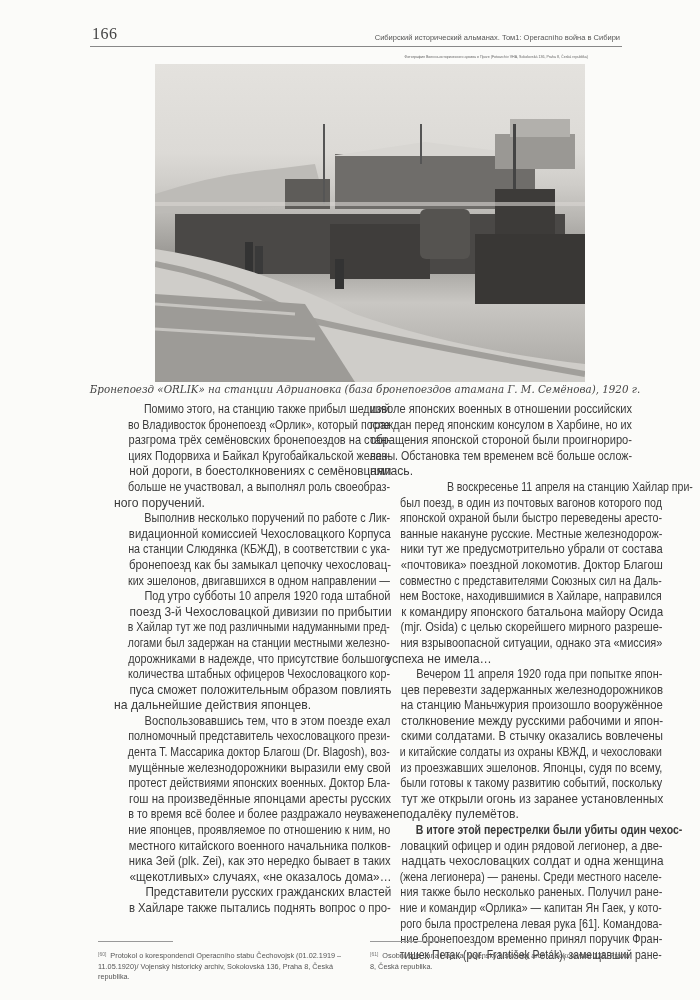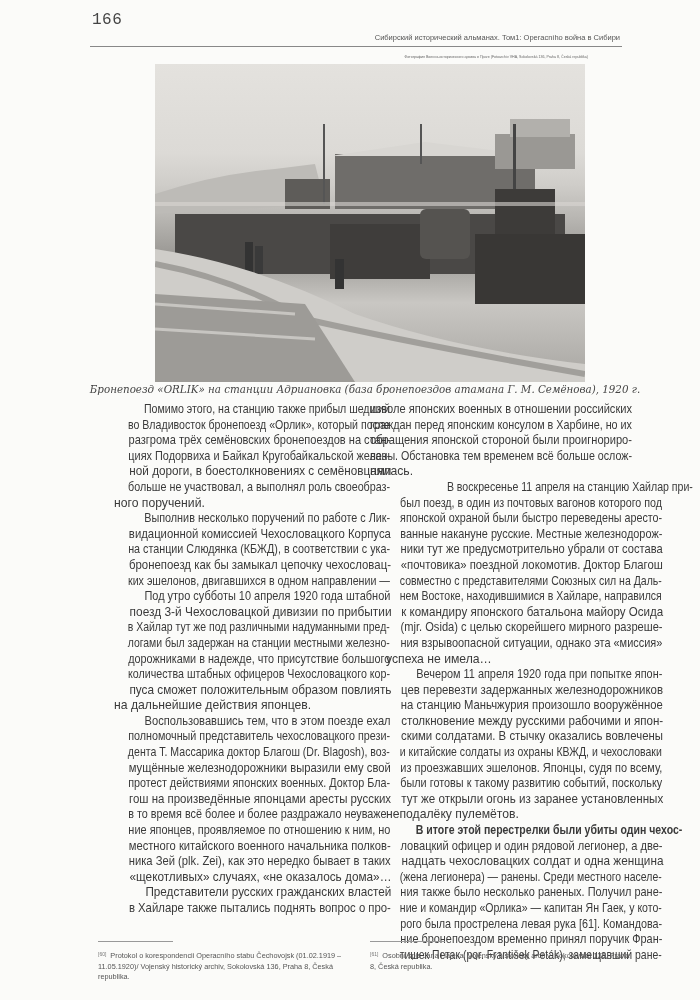--- a/index.html
+++ b/index.html
@@ -1,21 +1,21 @@
 <!DOCTYPE html>
 <html><head>
 <meta charset="utf-8">
 <style>
   html, body { margin: 0; padding: 0; }
   body {
     width: 700px; height: 1000px; background: #fbfbf9; position: relative; overflow: hidden;
     font-family: "DejaVu Sans", sans-serif; color: #333;
   }
   .page-number {
-    position: absolute; left: 92px; top: 11px; font-family: Liberation Mono, monospace;
+    position: absolute; left: 92px; top: 25px; font-family: Liberation Serif, serif;
     font-size: 16px; color: #444; letter-spacing: 0.5px;
   }
   .running-head {
     position: absolute; right: 80px; top: 33px; font-size: 7.5px; color: #555;
     font-family: "Liberation Sans", sans-serif; white-space: nowrap;
   }
   .head-rule { position: absolute; left: 90px; width: 532px; top: 46px; height: 0; border-top: 1px solid #888; }
   .photo-credit {
     position: absolute; right: 112px; top: 55px; font-size: 3.6px; color: #666;
     font-family: "Liberation Sans", sans-serif; white-space: nowrap;

